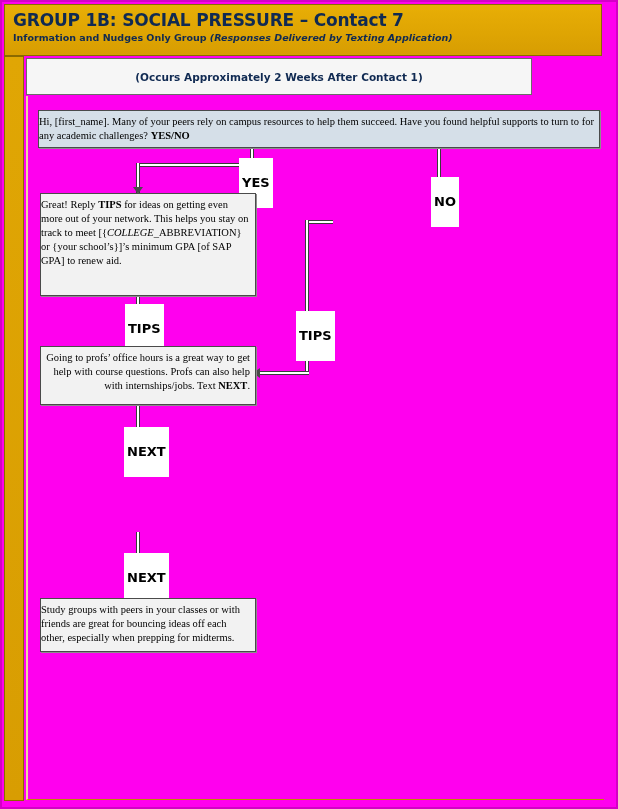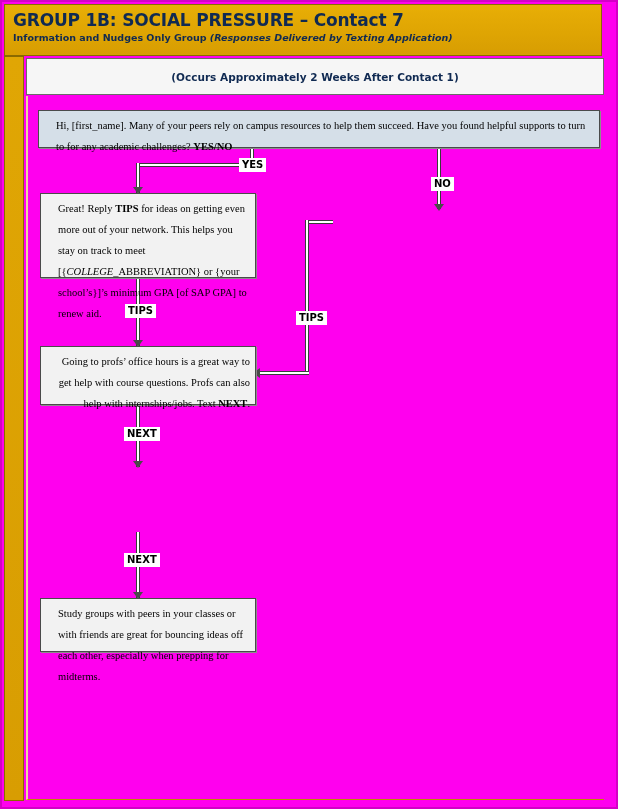--- a/index.html
+++ b/index.html
@@ -62,21 +62,21 @@
     width: 20px; height: 745px;
     background: linear-gradient(180deg,#e0a604 0%, #d89d02 100%);
     box-sizing: border-box;
     border: 1px solid #8a6a00;
   }
 
   
   .occurs-bar {
     position: absolute;
     left: 26px; top: 58px;
-    width: 578px; height: 37px;
+    width: 506px; height: 37px;
     background: #f6f6f6;
     box-sizing: border-box;
     border: 1px solid #6b6b6b;
     display: flex;
     align-items: center;
     justify-content: center;
     text-align: right;
   }
   .occurs-text {
     font-family: "DejaVu Sans", "Liberation Sans", sans-serif;
@@ -96,23 +96,23 @@
     border-left: 2px solid #e9d7a0;
     border-bottom: 1px solid #b98f00;
   }
 
   
   .box {
     position: absolute;
     box-sizing: border-box;
     border: 1px solid #4a4a4a;
     box-shadow: 1px 1px 0 #8d8d8d;
-    padding: 4px 5px 3px 17px;
+    padding: 4px 5px 3px 0;
     font-size: 10.5px;
-    line-height: 21px;
+    line-height: 14px;
     color: #000000;
   }
   .box.prompt {
     background: #d5dfe8;
   }
   .box.msg {
     background: #f2f2f2;
   }
   .box b { font-weight: bold; }
   .box i { font-style: italic; }
@@ -156,24 +156,24 @@
     border-bottom: 5px solid transparent;
     border-right: 7px solid #4a4a4a;
   }
 
   
   .edge-label {
     position: absolute;
     background: #ffffff;
     color: #000000;
     font-family: "DejaVu Sans", "Liberation Sans", sans-serif;
-    font-size: 10px;
+    font-size: 13px;
     font-weight: bold;
     line-height: 10px;
-    padding: 1px 2px;
+    padding: 19px 2px;
     border: 1px solid #ffffff;
     white-space: nowrap;
   }
 </style>
 </head>
 <body>
 
 <div id="page">
 
   <div class="page-frame"></div>
@@ -218,21 +218,21 @@
     <div class="vline" style="left:108px; top:309px; height:62px;"></div>
     <div class="arrow-down" style="left:105px; top:365px;"></div>
     <div class="edge-label" style="left:96px; top:331px;">NEXT</div>
 
     <div class="vline" style="left:108px; top:436px; height:66px;"></div>
     <div class="arrow-down" style="left:105px; top:496px;"></div>
     <div class="edge-label" style="left:96px; top:457px;">NEXT</div>
 
     <div class="box prompt" style="left:10px; top:14px; width:562px; height:38px;"><span>Hi, [first_name]. Many of your peers rely on campus resources to help them succeed. Have you found helpful supports to turn to for any academic challenges? </span><b>YES/NO</b></div>
 
-    <div class="box msg" style="left:12px; top:97px; width:216px; height:85px;"><span>Great! Reply </span><b>TIPS</b><span> for ideas on getting even more out of your network. This helps you stay on track to meet [{</span><i>COLLEGE</i><span>_ABBREVIATION} or {your school’s}]’s minimum GPA [of SAP GPA] to renew aid.</span></div>
+    <div class="box msg" style="left:12px; top:97px; width:216px; height:103px;"><span>Great! Reply </span><b>TIPS</b><span> for ideas on getting even more out of your network. This helps you stay on track to meet [{</span><i>COLLEGE</i><span>_ABBREVIATION} or {your school’s}]’s minimum GPA [of SAP GPA] to renew aid.</span></div>
 
 
     <div class="box msg" style="left:12px; top:250px; width:216px; height:59px;text-align:right;"><span>Going to profs’ office hours is a great way to get help with course questions. Profs can also help with internships/jobs. Text </span><b>NEXT</b><span>.</span></div>
 
 
     <div class="box msg" style="left:12px; top:502px; width:216px; height:54px;"><span>Study groups with peers in your classes or with friends are great for bouncing ideas off each other, especially when prepping for midterms.</span></div>
 
   </div>
 </div>
 

